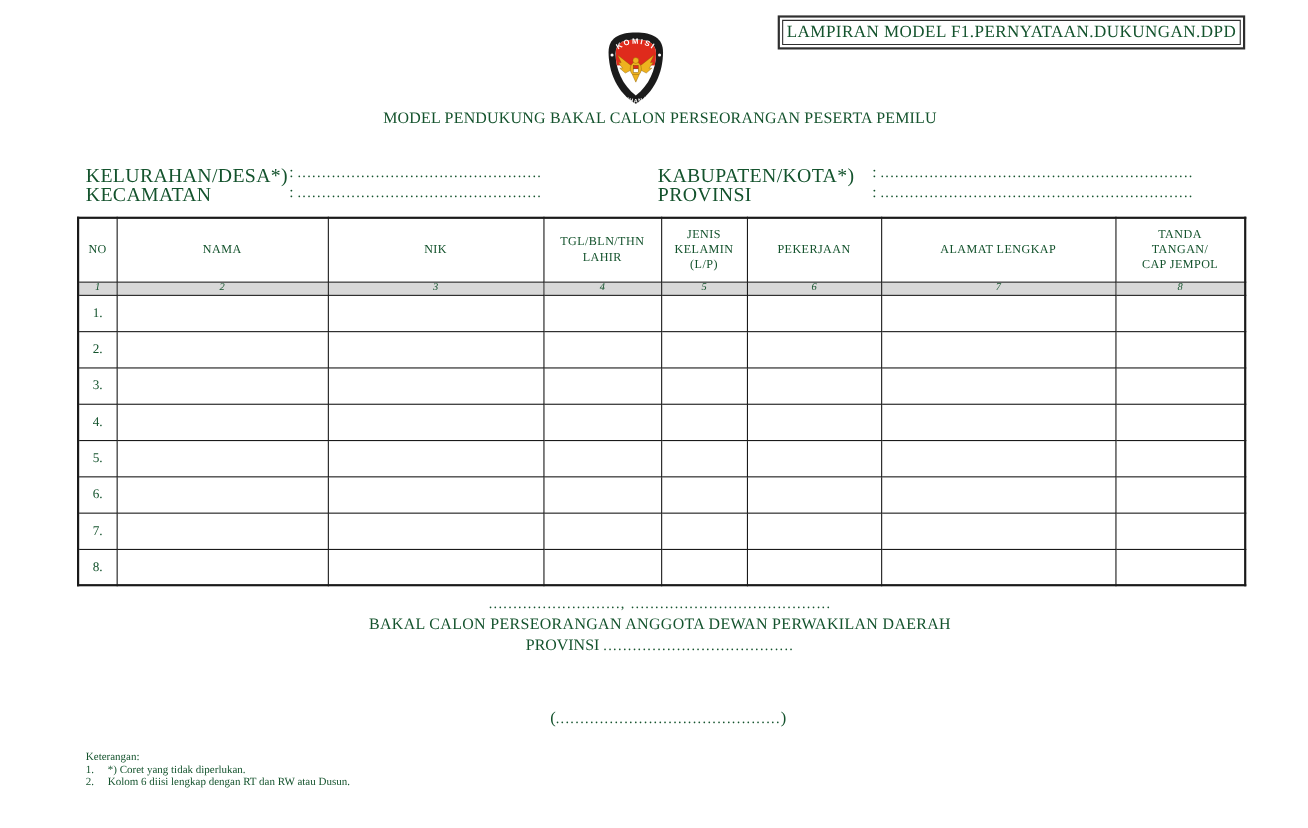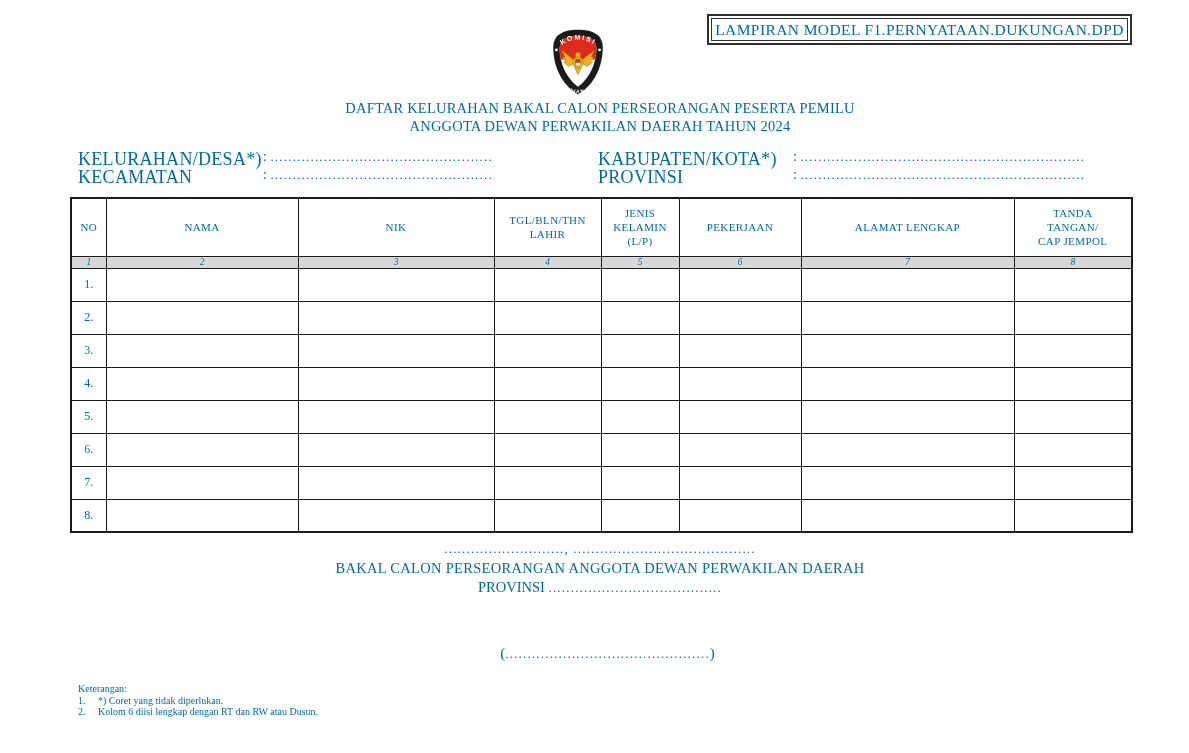--- a/index.html
+++ b/index.html
@@ -1,19 +1,19 @@
 <!DOCTYPE html>
 <html><head>
 <meta charset="utf-8">
 <style>
   * { margin:0; padding:0; box-sizing:border-box; }
   html,body { background:#e8e8e8; }
   .page {
     position:relative; width:1189px; height:753px; background:#ffffff;
-    font-family:"Liberation Serif","DejaVu Serif",serif; color:#0369a1;
+    font-family:"Liberation Serif","DejaVu Serif",serif; color:#14532d;
     overflow:hidden; margin:0 auto;
   }
   .abs { position:absolute; }
 
   
   .lampiran-box {
     left:707px; top:14px; width:425px; height:31px;
     border:2px solid #2f2f2f;
     box-shadow: inset 0 0 0 2px #ffffff, inset 0 0 0 3px #2f2f2f;
     display:flex; align-items:center; justify-content:center;
@@ -107,22 +107,21 @@
       <text font-family="Liberation Sans, sans-serif" font-size="11" font-weight="bold" fill="#ffffff" letter-spacing="2.5">
         <textPath href="#topArc" startOffset="50%" text-anchor="middle">KOMISI</textPath>
       </text>
       <text font-family="Liberation Sans, sans-serif" font-size="8" font-weight="bold" fill="#ffffff" letter-spacing="1.5">
         <textPath href="#botArc" startOffset="50%" text-anchor="middle">PEMILIHAN UMUM</textPath>
       </text>
     </svg>
   </div>
 
   <div class="abs title-block">
-    <div>DAFTAR KELURAHAN BAKAL CALON PERSEORANGAN PESERTA PEMILU</div>
-    <div>ANGGOTA DEWAN PERWAKILAN DAERAH TAHUN 2024</div>
+    <div>MODEL PENDUKUNG BAKAL CALON PERSEORANGAN PESERTA PEMILU</div>
   </div>
 
   <span class="abs field-label" style="left:78px; top:149px;">KELURAHAN/DESA*)</span>
   <span class="abs field-value" style="left:263px; top:149px;"><span>: </span><span class="dots">..................................................</span></span>
 
   <span class="abs field-label" style="left:78px; top:167px;">KECAMATAN</span>
   <span class="abs field-value" style="left:263px; top:167px;"><span>: </span><span class="dots">..................................................</span></span>
 
   <span class="abs field-label" style="left:598px; top:149px;">KABUPATEN/KOTA*)</span>
   <span class="abs field-value" style="left:793px; top:149px;"><span>: </span><span class="dots">................................................................</span></span>

